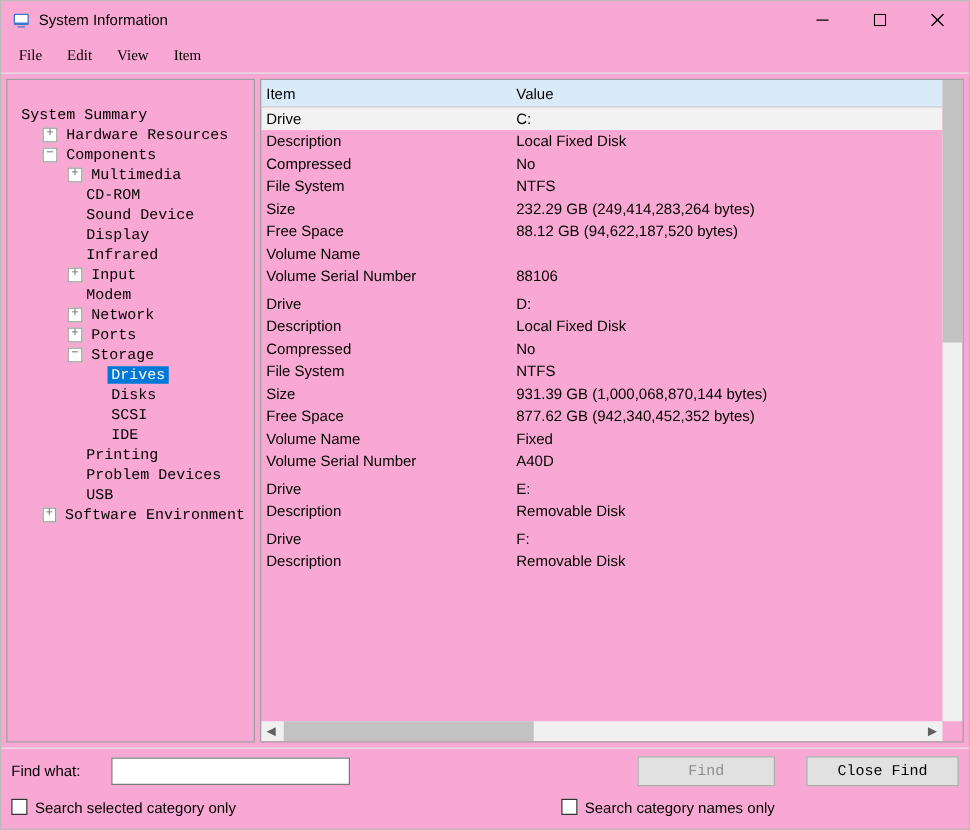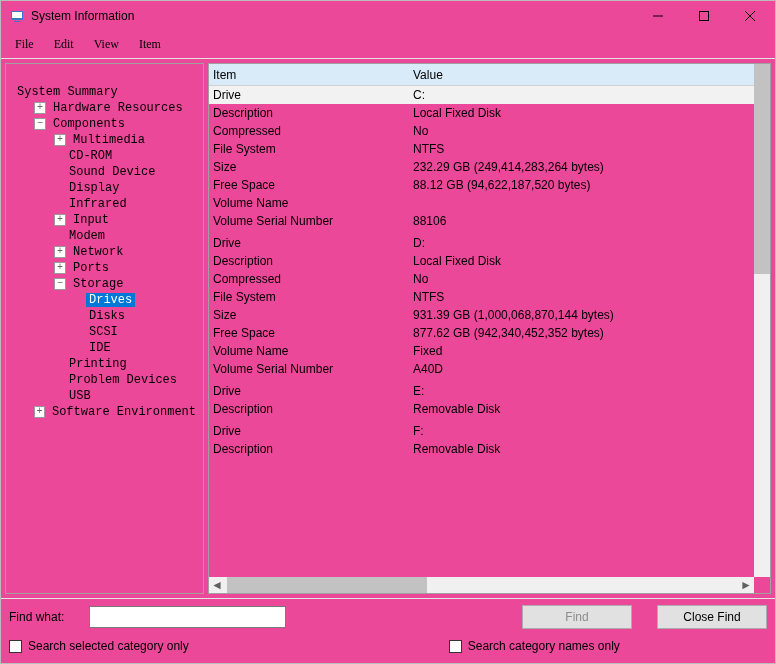--- a/index.html
+++ b/index.html
@@ -1,17 +1,17 @@
 <!DOCTYPE html>
 <html><head>
 <meta charset="utf-8">
 <style>
   * { box-sizing: border-box; }
   html, body { margin: 0; padding: 0; font-family: "Segoe UI", Tahoma, sans-serif; font-size: 12px; color: #000; background: #fff; }
-  .window { width: 776px; height: 664px; border: 1px solid #bbb; display: flex; flex-direction: column; background: #ec4899; margin: 0 auto; }
+  .window { width: 776px; height: 664px; border: 1px solid #bbb; display: flex; flex-direction: column; background: #f9a8d4; margin: 0 auto; }
   .titlebar { display: flex; align-items: center; height: 30px; padding: 0 2px 0 8px; }
   .titlebar .icon { width: 16px; height: 16px; margin-right: 6px; display: flex; align-items: center; justify-content: center; }
   .titlebar .title { flex: 1; font-size: 12px; }
   .winbtns { display: flex; }
   .winbtn { width: 46px; height: 30px; display: flex; align-items: center; justify-content: center; cursor: default; }
   .menubar { display: flex; padding: 2px 4px; border-bottom: 1px solid #e3e3e3; font-family: Liberation Serif, serif; }
   .menuitem { padding: 4px 10px; cursor: default; }
   .body { flex: 1; display: flex; padding: 4px; gap: 4px; min-height: 0; }
   .tree-pane { width: 199px; border: 1px solid #a0a0a0; overflow: auto; padding: 20px 2px 4px 6px; font-family: Liberation Mono, monospace; }
   .right-pane { flex: 1; border: 1px solid #a0a0a0; display: flex; flex-direction: column; min-width: 0; }
@@ -32,24 +32,24 @@
   .tree li { list-style: none; white-space: nowrap; }
   .tree ul { list-style: none; margin: 0; padding: 0 0 0 20px; }
   .node { display: flex; align-items: center; padding: 1px 2px; cursor: default; }
   .toggle { width: 12px; height: 12px; border: 1px solid #9a9a9a; display: inline-flex; align-items: center; justify-content: center; font-size: 10px; line-height: 1; margin-right: 4px; color: #666; background: #fff; }
   .dots { width: 12px; display: inline-block; }
   .label.selected { background: #0078d7; color: #fff; padding: 0 3px; }
   .label { padding: 0 3px; }
   .find-area { padding: 6px 8px; display: flex; align-items: center; gap: 25px; border-top: 1px solid #e3e3e3; }
   .find-label {}
   .find-input { flex: 1; max-width: 408px; height: 22px; border: 1px solid #7a7a7a; padding: 0 4px; font-family: inherit; font-size: 12px; }
-  .btn { height: 24px; border: 1px solid #adadad; background: #e1e1e1; padding: 0 24px; min-width: 110px; font-family: Liberation Sans, sans-serif; font-size: 12px; cursor: default; }
+  .btn { height: 24px; border: 1px solid #adadad; background: #e1e1e1; padding: 0 24px; min-width: 110px; font-family: Liberation Mono, monospace; font-size: 12px; cursor: default; }
   .btn:disabled { color: #8d8d8d; }
   .check-area { display: flex; padding: 4px 8px 10px 8px; gap: 40px; }
-  .checkbox { display: flex; align-items: flex-end; gap: 6px; cursor: default; }
+  .checkbox { display: flex; align-items: flex-start; gap: 6px; cursor: default; }
   .checkbox .box { width: 13px; height: 13px; border: 1px solid #333; background: #fff; }
 </style>
 </head>
 <body>
 
 <div class="window">
   <div class="titlebar">
     <span class="icon">
       <svg width="16" height="16" viewBox="0 0 16 16">
           <rect x="2" y="3" width="12" height="9" rx="1" fill="#3b78cc"></rect>

